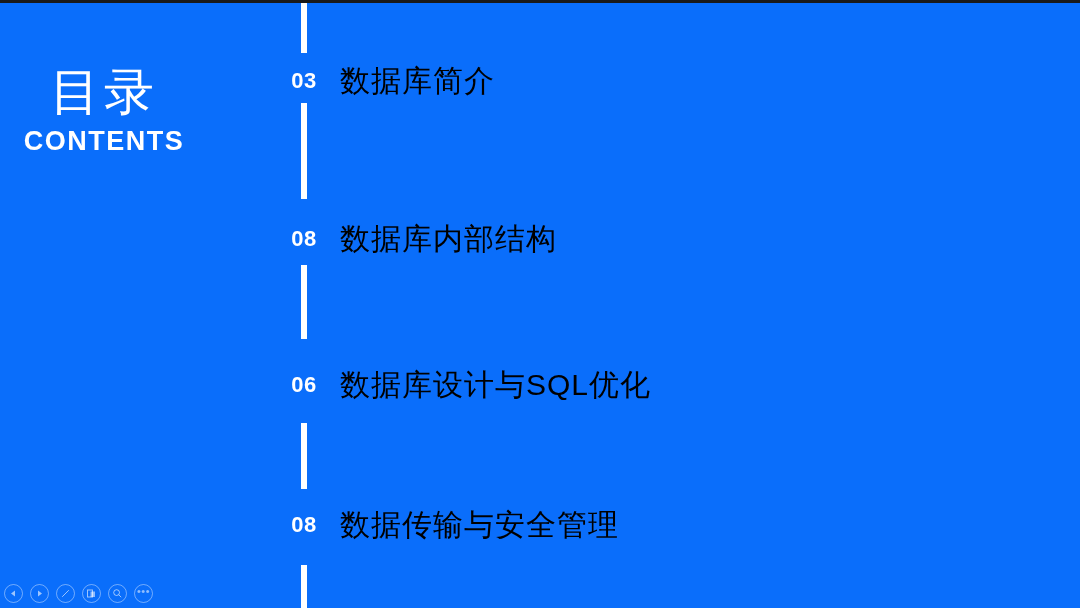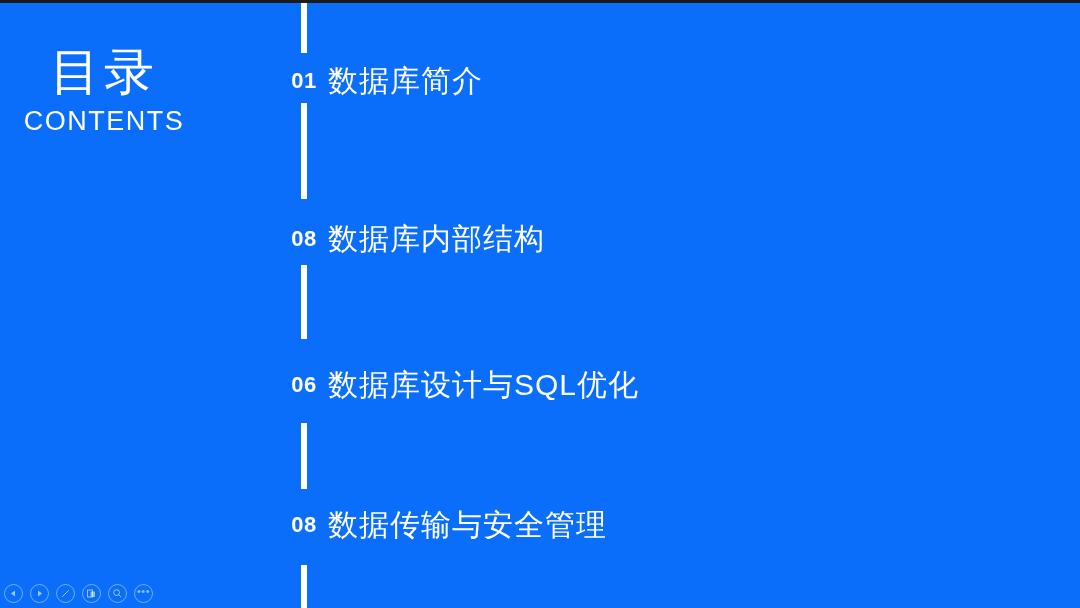--- a/index.html
+++ b/index.html
@@ -18,38 +18,38 @@
     overflow: hidden;
     background: #0a6efb;
     box-sizing: border-box;
     border-top: 3px solid #1a1a1a;
   }
 
   
   #heading {
     position: absolute;
     left: 0;
-    top: 40px;
+    top: 60px;
     width: 200px;
     text-align: center;
     color: #ffffff;
     user-select: none;
   }
   #heading .cn {
     font-size: 50px;
     line-height: 58px;
     font-weight: 400;
     letter-spacing: 4px;
     color: #ffffff;
     margin-left: 8px;
   }
   #heading .en {
     font-size: 27px;
     line-height: 32px;
-    font-weight: 400;
+    font-weight: 700;
     letter-spacing: 1.5px;
     color: #ffffff;
     margin-top: 4px;
     margin-left: 8px;
   }
 
   
   #rail {
     position: absolute;
     left: 301px;
@@ -80,25 +80,25 @@
     width: 52px;
     text-align: center;
     font-size: 22px;
     font-weight: 700;
     letter-spacing: 0.5px;
     color: #ffffff;
     line-height: 50px;
   }
   .toc-title {
     position: absolute;
-    left: 328px;
+    left: 340px;
     font-size: 30px;
     font-weight: 400;
     letter-spacing: 1px;
-    color: #ffffff;
+    color: #000000;
     line-height: 50px;
     white-space: nowrap;
   }
 
   
   #toolbar {
     position: absolute;
     left: 0;
     bottom: 0;
     height: 30px;
@@ -139,21 +139,21 @@
 
   <div id="rail">
     <div class="rail-seg" style="top:0px;height:50px;"></div>
     <div class="rail-seg" style="top:100px;height:96px;"></div>
     <div class="rail-seg" style="top:262px;height:74px;"></div>
     <div class="rail-seg" style="top:420px;height:66px;"></div>
     <div class="rail-seg" style="top:562px;height:46px;"></div>
   </div>
 
   <div class="toc-item" style="top:53px;">
-    <div class="toc-num">01</div>
+    <div class="toc-num">03</div>
     <div class="toc-title">数据库简介</div>
   </div>
 
   <div class="toc-item" style="top:211px;">
     <div class="toc-num">08</div>
     <div class="toc-title">数据库内部结构</div>
   </div>
 
   <div class="toc-item" style="top:357px;">
     <div class="toc-num">06</div>

